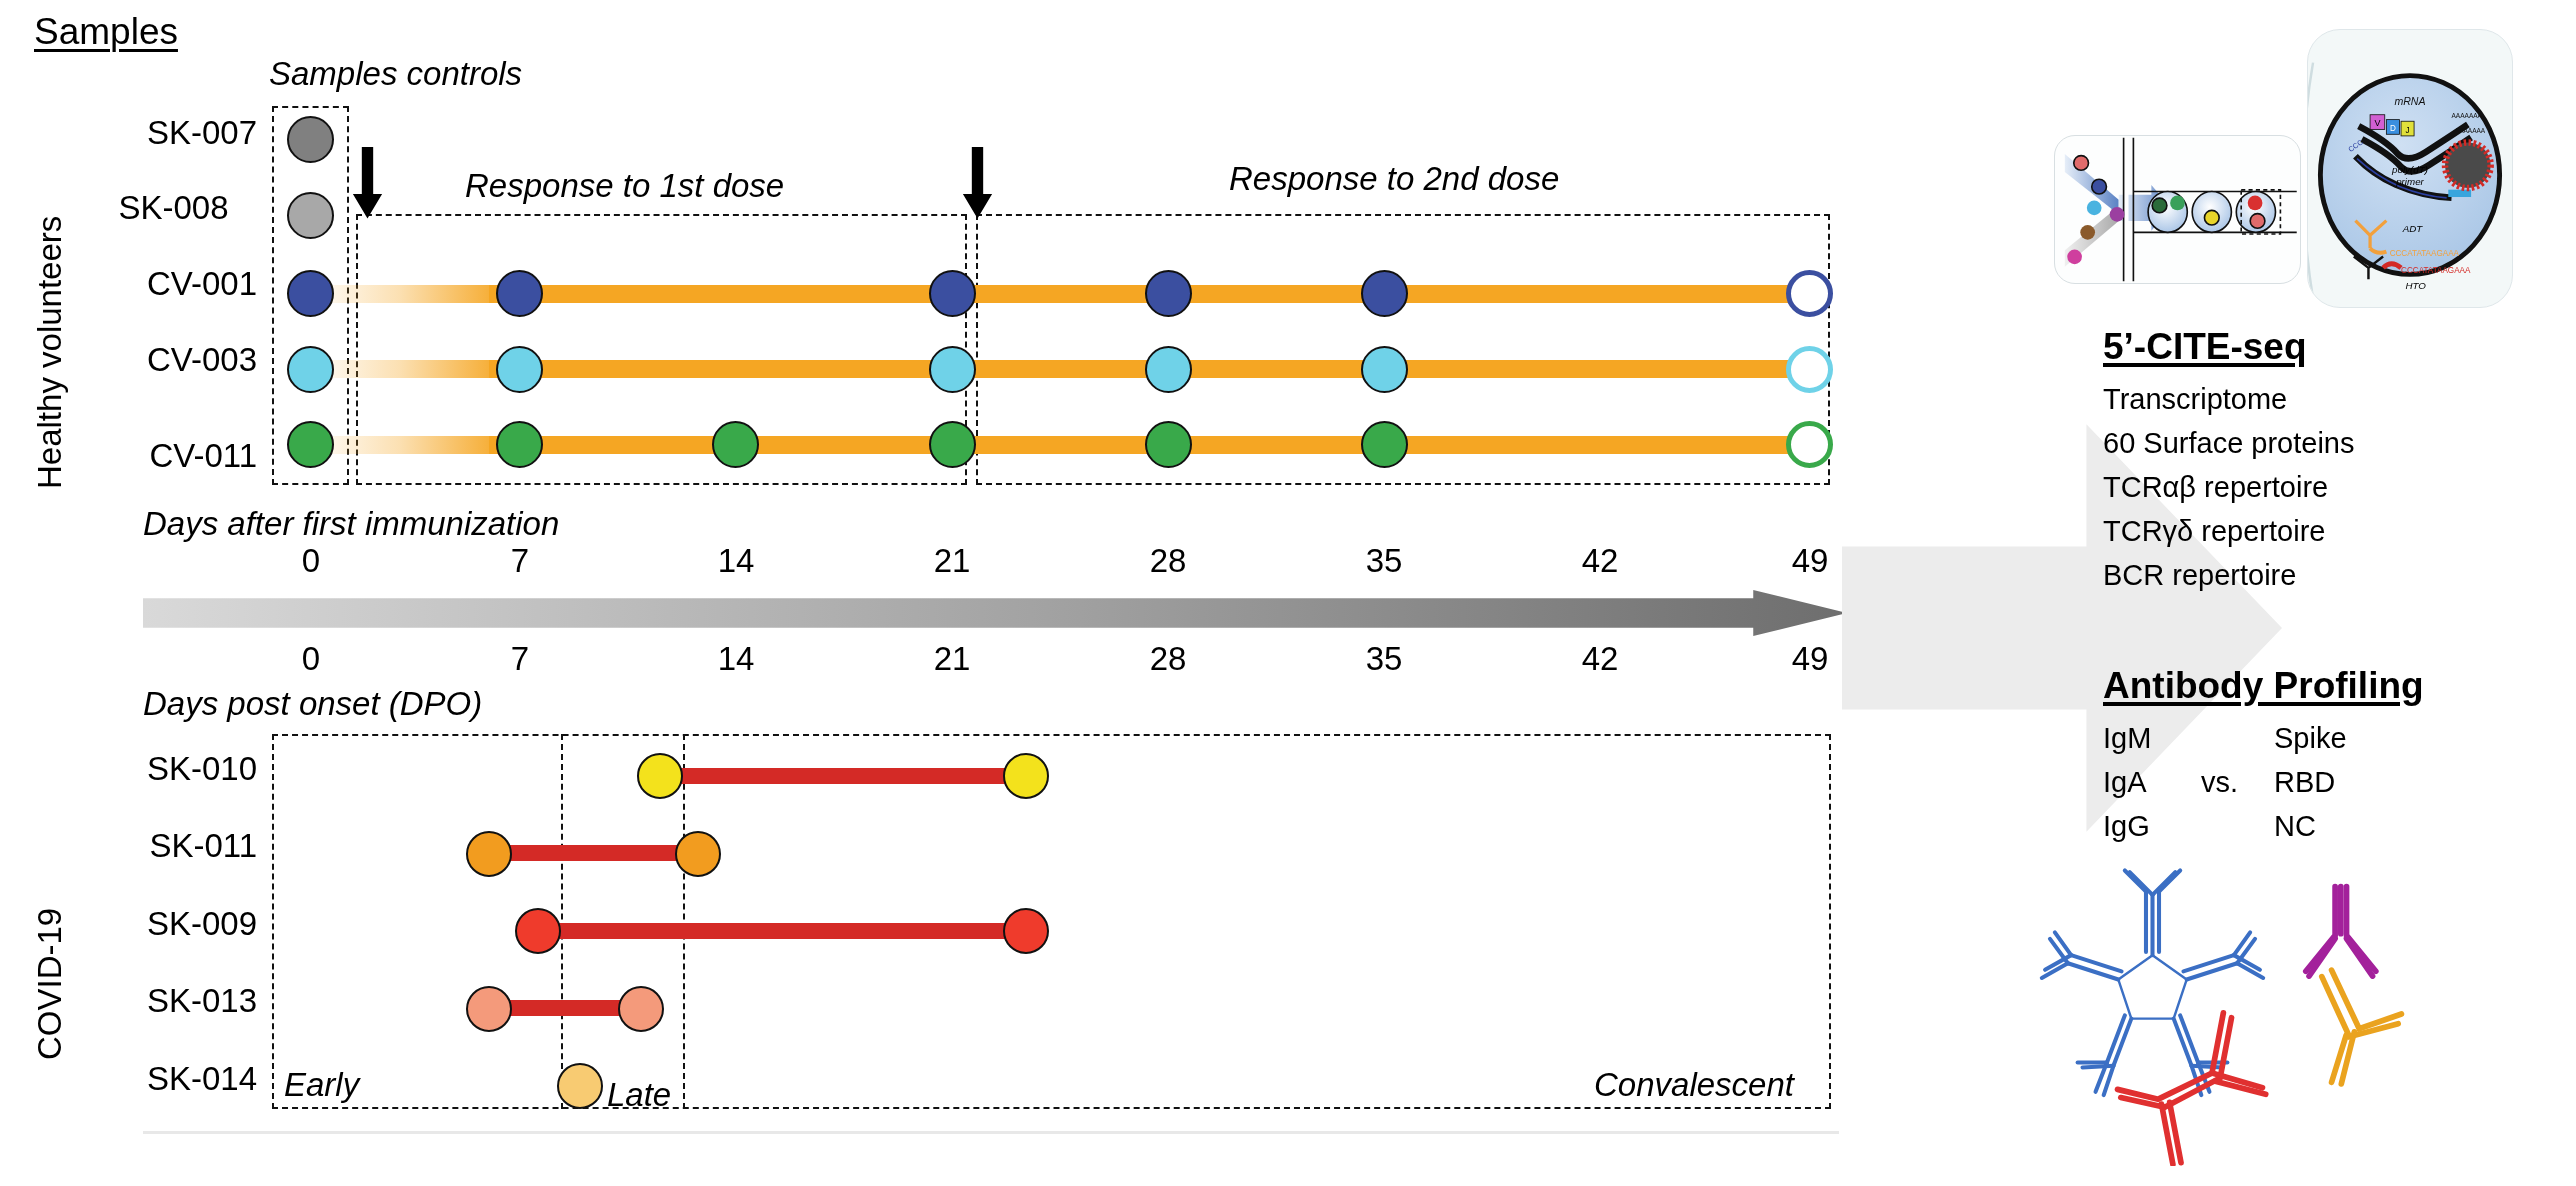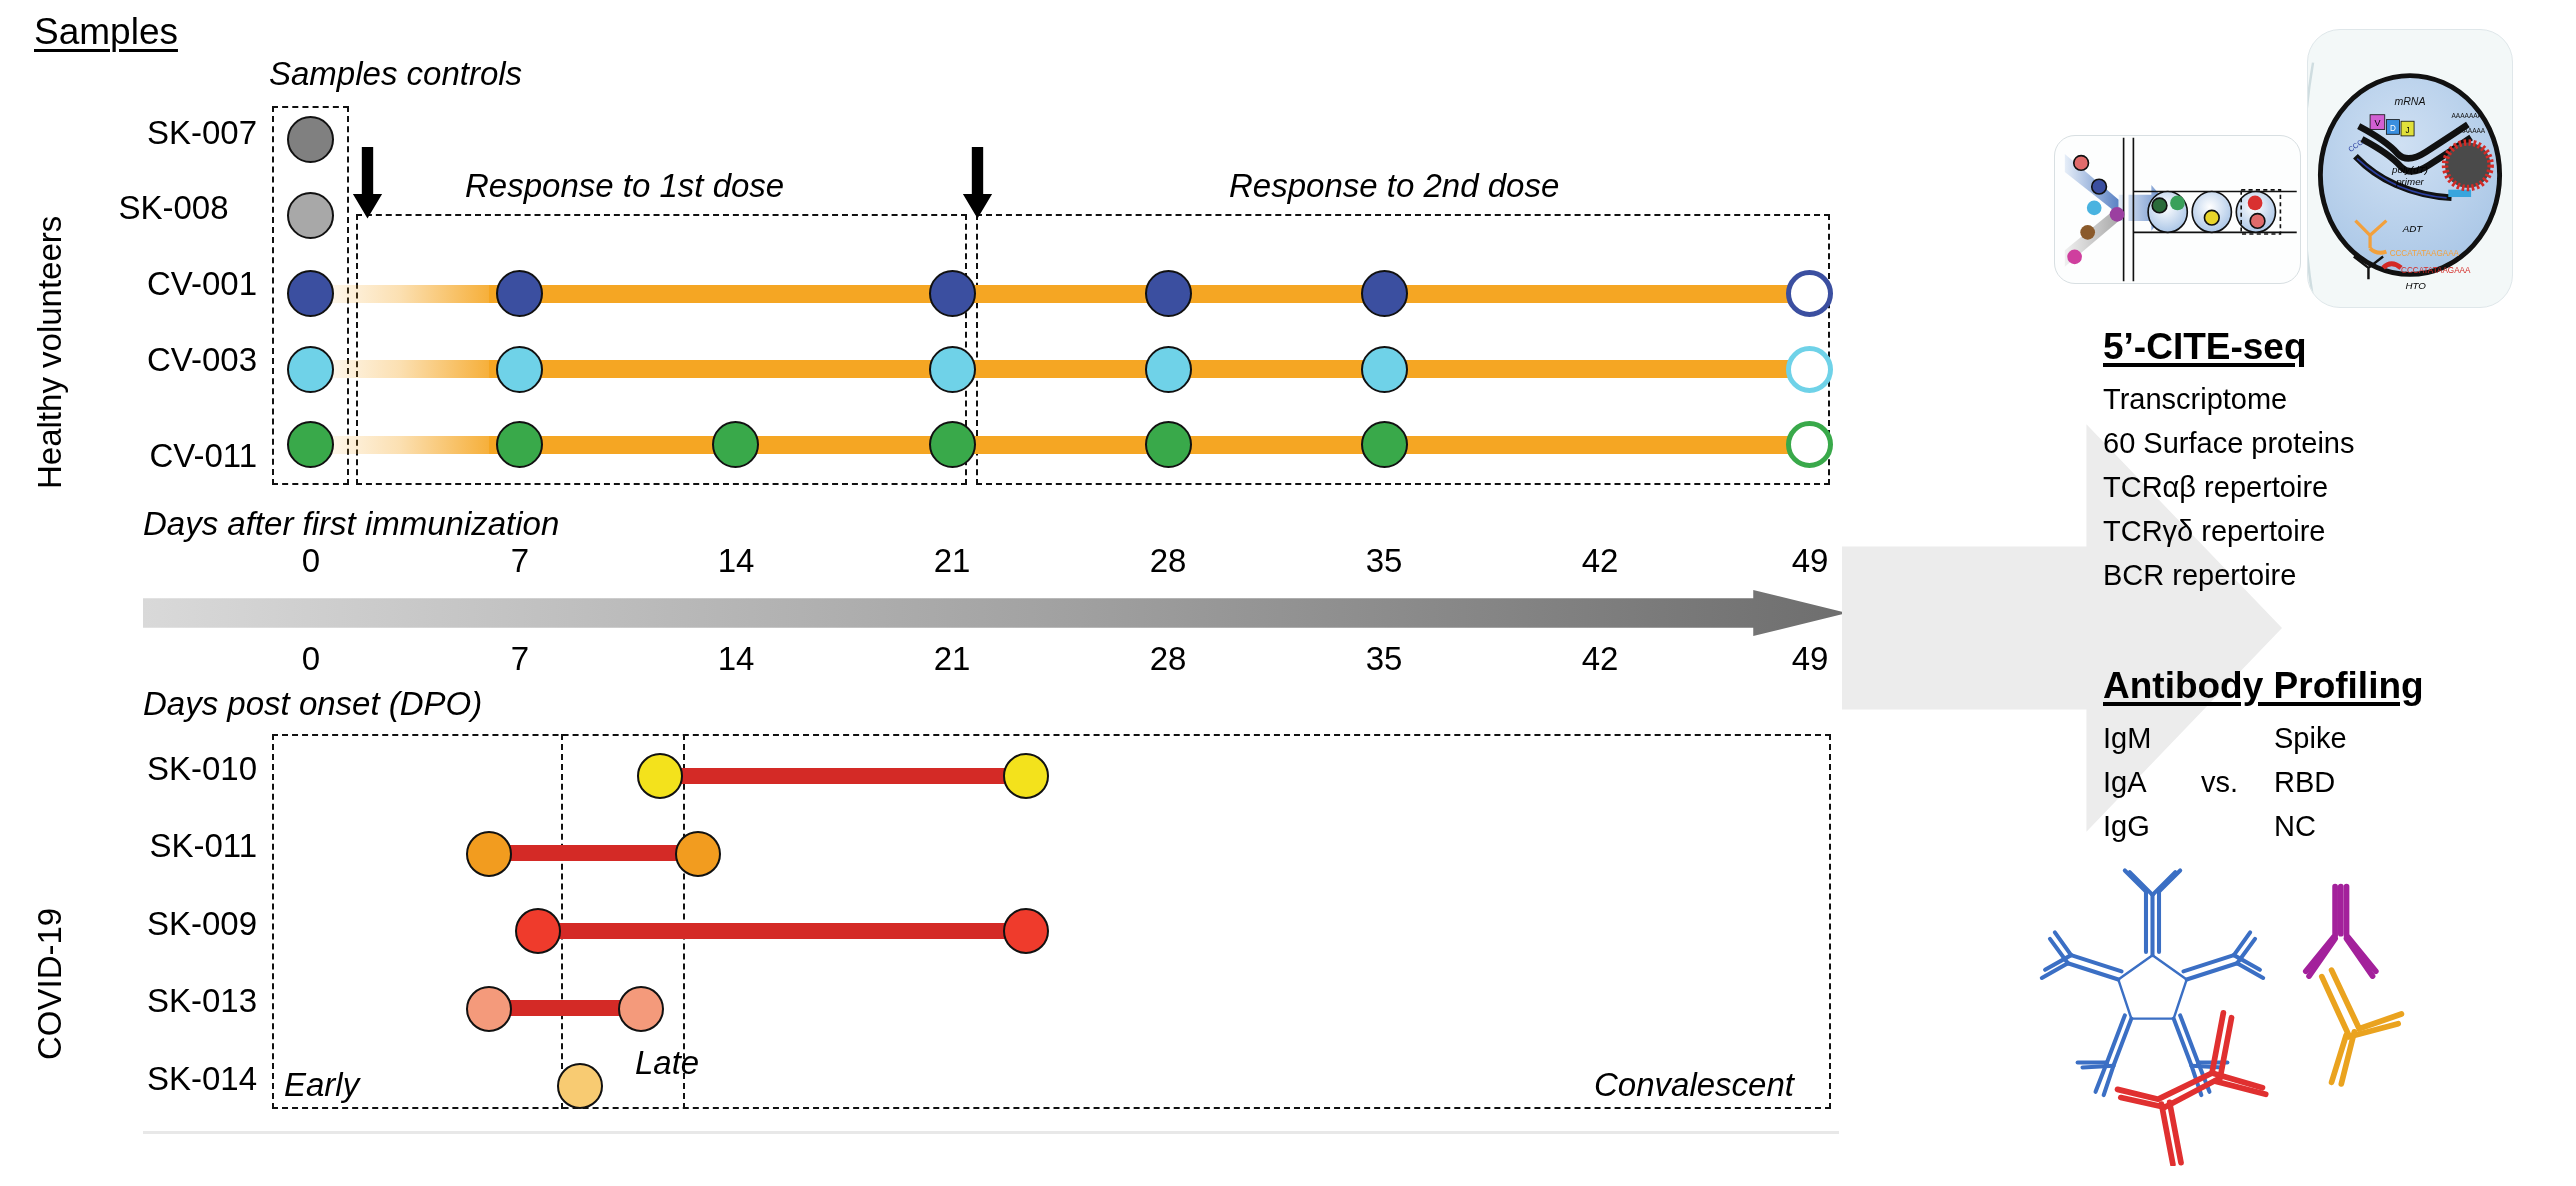--- a/index.html
+++ b/index.html
@@ -30,21 +30,21 @@
 <body>
 
 <div class="abs sampletitle" style="left:34px;top:11.4px;">Samples</div>
 
 <div class="abs vrot" style="left:31px;top:489px;transform:rotate(-90deg);">Healthy volunteers</div>
 
 <div class="abs vrot" style="left:31px;top:1060px;transform:rotate(-90deg);">COVID-19</div>
 
 <div class="abs phase" style="left:269px;top:55px;">Samples controls</div>
 <div class="abs phase" style="left:465px;top:167px;font-style:italic;">Response to 1st dose</div>
-<div class="abs phase" style="left:1229px;top:167px;">Response to 2nd dose</div>
+<div class="abs phase" style="left:1229px;top:160px;">Response to 2nd dose</div>
 
 <div class="abs dashbox" style="left:272px;top:106px;width:77px;height:379px;"></div>
 <div class="abs dashbox" style="left:356px;top:214px;width:611px;height:271px;"></div>
 <div class="abs dashbox" style="left:976px;top:214px;width:854px;height:271px;"></div>
 
 <div class="abs" style="left:352px;top:147px;width:31px;height:73px;">
   <svg width="31" height="73" viewBox="0 0 38 90">
       <polygon points="12,0 26,0 26,58 37,58 19,88 1,58 12,58" fill="#000"></polygon>
     </svg>
 </div>
@@ -149,21 +149,21 @@
 <div class="abs dot" style="left:515px;top:908px;width:46px;height:46px;background:#EF3B2C;"></div>
 <div class="abs dot" style="left:1003px;top:908px;width:46px;height:46px;background:#EF3B2C;"></div>
 
 <div class="abs redbar" style="left:485px;top:1000px;width:159px;"></div>
 <div class="abs dot" style="left:466px;top:986px;width:46px;height:46px;background:#F49A7B;"></div>
 <div class="abs dot" style="left:618px;top:986px;width:46px;height:46px;background:#F49A7B;"></div>
 
 <div class="abs dot" style="left:557px;top:1063px;width:46px;height:46px;background:#F8CB72;"></div>
 
 <div class="abs phase" style="left:284px;top:1066px;">Early</div>
-<div class="abs phase" style="left:607px;top:1044px;margin-left:28px;">Late</div>
+<div class="abs phase" style="left:607px;top:1076px;">Late</div>
 <div class="abs phase" style="left:1594px;top:1066px;">Convalescent</div>
 
 <div class="abs" style="left:143px;top:1131px;width:1696px;height:3.3px;background:#e8e8e8;"></div>
 
 <div class="abs" style="left:1842px;top:424px;width:440px;height:408px;">
   <svg width="440" height="408" viewBox="0 0 540 500">
     <polygon points="0,150 300,150 300,0 540,250 300,500 300,350 0,350" fill="#ececec"></polygon>
   </svg>
 </div>
 

